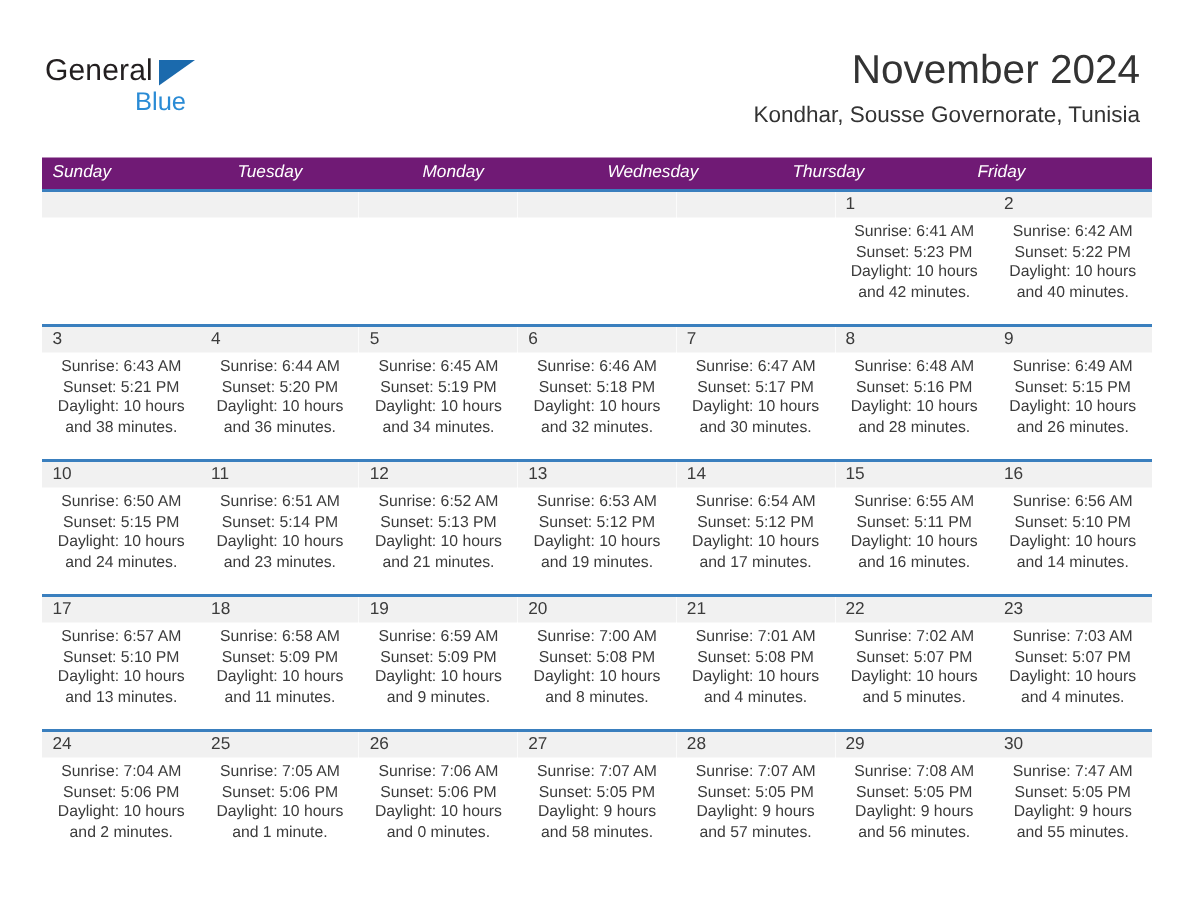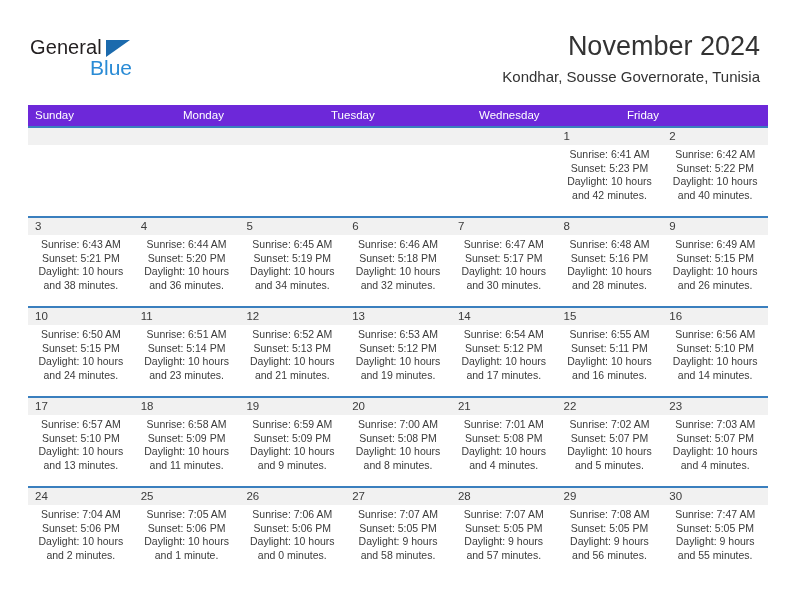--- a/index.html
+++ b/index.html
@@ -54,21 +54,21 @@
     top: 4px;
     width: 0;
     height: 0;
     border-left: 24px solid #1b6aad;
     border-bottom: 17px solid transparent;
   }
   .logo-blue {
     position: absolute;
     left: 60px;
     top: 20px;
-    font-size: 21px;
+    font-size: 17px;
     color: #2a8bd5;
     line-height: 24px;
     font-family: "Liberation Sans", sans-serif;
   }
 
   .title-block {
     position: absolute;
     right: 32px;
     top: 30px;
     text-align: right;
@@ -91,22 +91,23 @@
   
   .calendar {
     position: absolute;
     left: 28px;
     top: 105px;
     width: 740px;
   }
 
   .weekdays {
     display: flex;
-    background: #6d28d9;
+    background: #701a75;
     height: 21px;
+    font-style: italic;
   }
   .weekday {
     flex: 1 1 0;
     box-sizing: border-box;
     padding-left: 7px;
     color: #ffffff;
     font-size: 11.5px;
     line-height: 21px;
     white-space: nowrap;
     overflow: hidden;
@@ -166,23 +167,24 @@
       <div class="cal-title">November 2024</div>
       <div class="cal-subtitle">Kondhar, Sousse Governorate, Tunisia</div>
     </div>
 
   </div>
 
   <div class="calendar">
 
     <div class="weekdays">
       <div class="weekday">Sunday</div>
+      <div class="weekday">Tuesday</div>
       <div class="weekday">Monday</div>
-      <div class="weekday">Tuesday</div>
       <div class="weekday">Wednesday</div>
+      <div class="weekday">Thursday</div>
       <div class="weekday">Friday</div>
     </div>
 
     <div class="week">
       <div class="week-inner">
         <div class="daycell empty">
           <div class="daynum"></div>
 
         </div>
         <div class="daycell empty">

